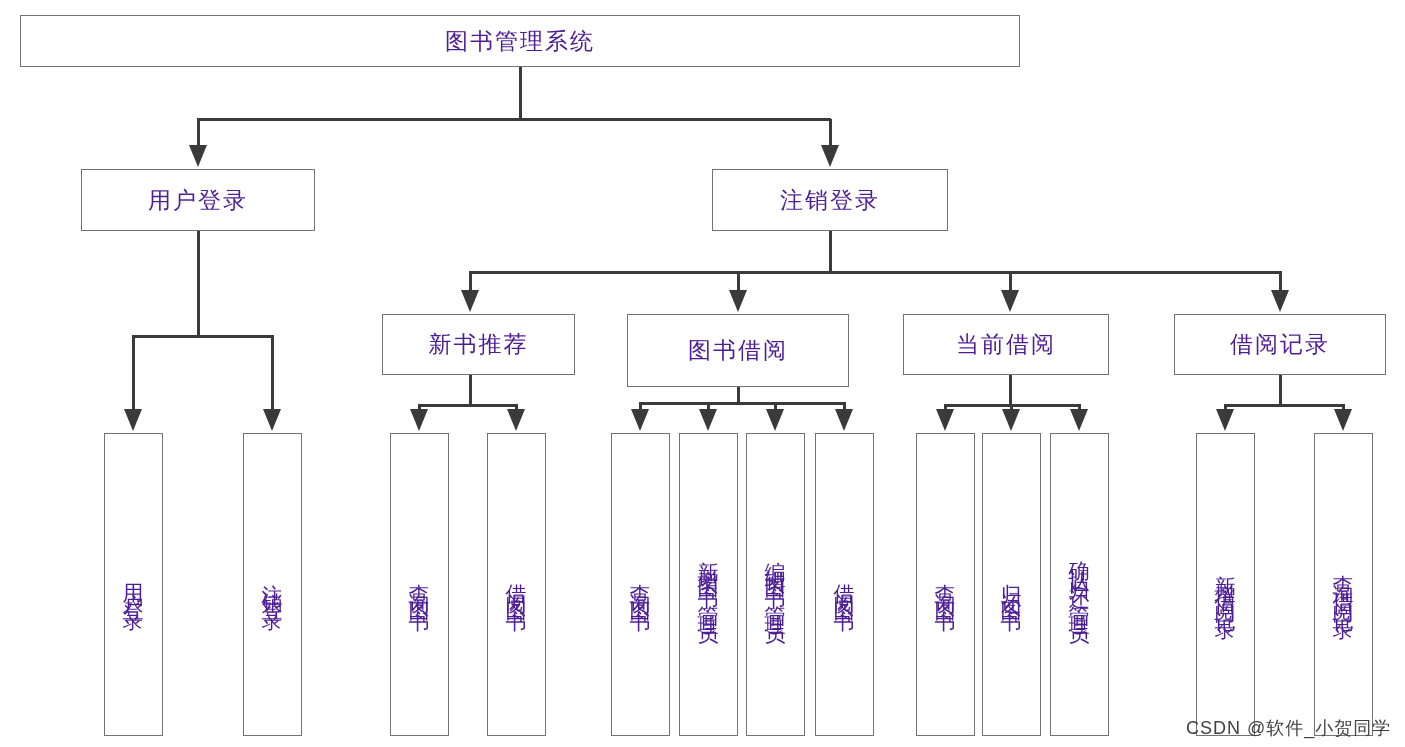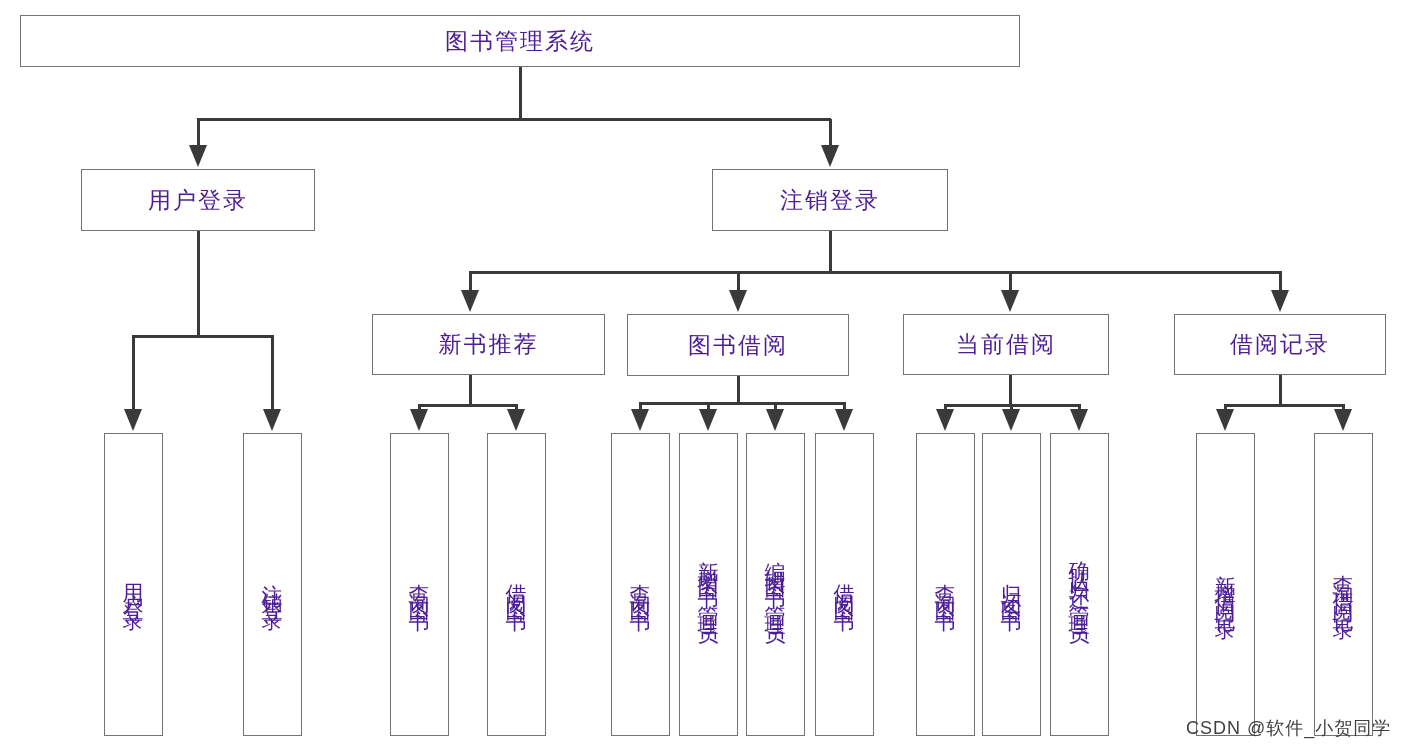--- a/index.html
+++ b/index.html
@@ -61,22 +61,22 @@
 </head>
 <body>
 
 <div class="canvas">
 
   <div class="box hbox" style="left:20px;top:15px;width:1000px;height:52px">图书管理系统</div>
 
   <div class="box hbox" style="left:81px;top:169px;width:234px;height:62px">用户登录</div>
   <div class="box hbox" style="left:712px;top:169px;width:236px;height:62px">注销登录</div>
 
-  <div class="box hbox" style="left:372px;top:314px;width:233px;height:61px">新书推荐</div>
-  <div class="box hbox" style="left:627px;top:314px;width:222px;height:62px">图书借阅</div>
+  <div class="box hbox" style="left:382px;top:314px;width:193px;height:61px">新书推荐</div>
+  <div class="box hbox" style="left:627px;top:314px;width:222px;height:73px">图书借阅</div>
   <div class="box hbox" style="left:903px;top:314px;width:206px;height:61px">当前借阅</div>
   <div class="box hbox" style="left:1174px;top:314px;width:212px;height:61px">借阅记录</div>
 
   <div class="box vbox" style="left:104px">用户登录</div>
   <div class="box vbox" style="left:243px">注销登录</div>
 
   <div class="box vbox" style="left:390px">查询图书</div>
   <div class="box vbox" style="left:487px">借阅图书</div>
 
   <div class="box vbox" style="left:611px">查询图书</div>

